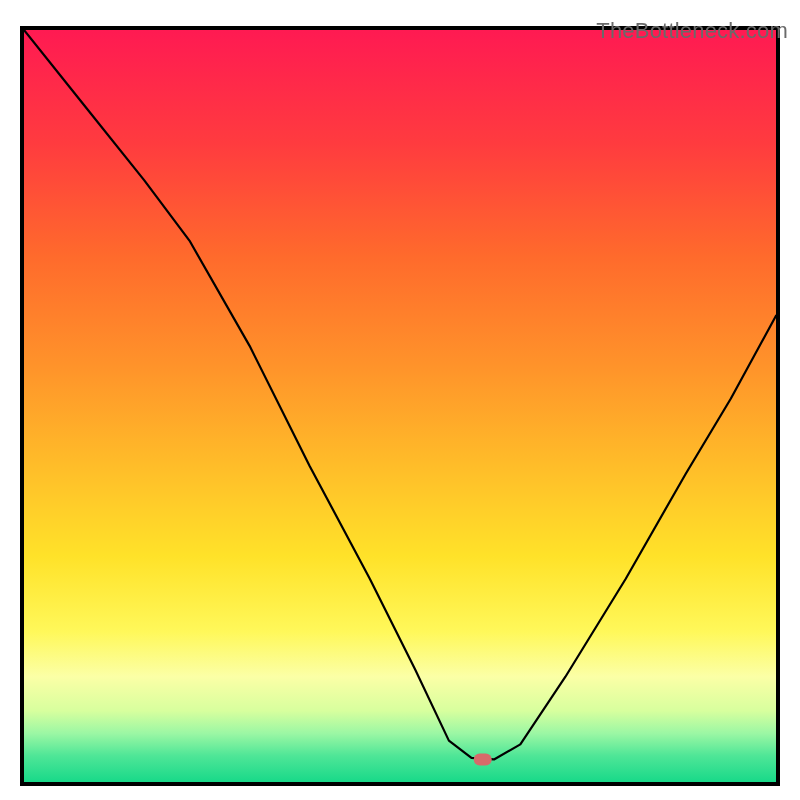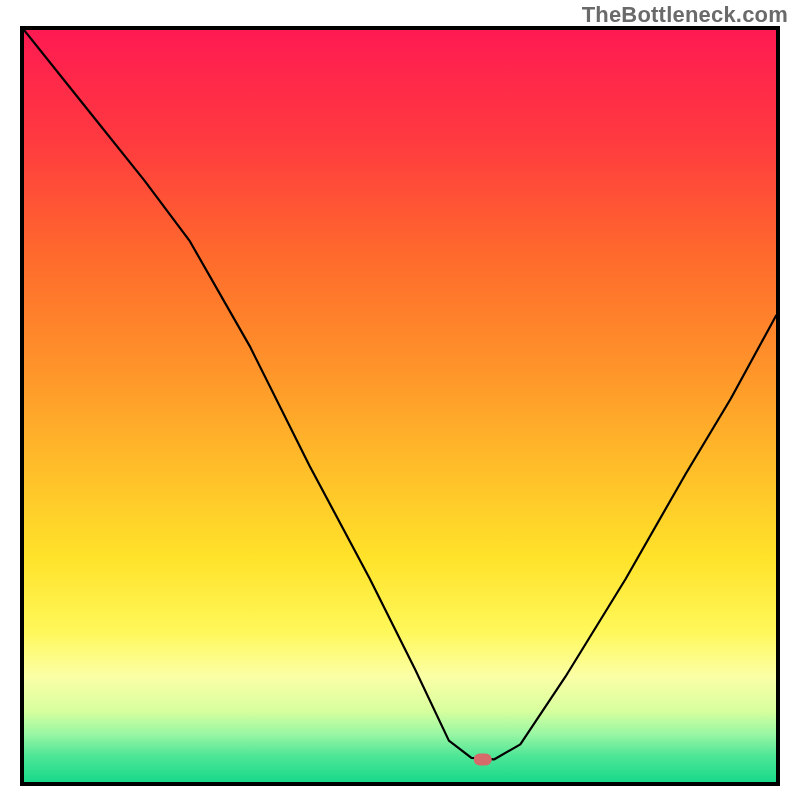--- a/index.html
+++ b/index.html
@@ -5,24 +5,24 @@
   html, body {
     margin: 0;
     padding: 0;
     width: 800px;
     height: 800px;
     background: #ffffff;
     font-family: Arial, Helvetica, sans-serif;
   }
   .watermark {
     position: absolute;
-    top: 2px;
+    top: 18px;
     right: 12px;
     font-size: 22px;
-    font-weight: bold;
+    font-weight: normal;
     color: #6a6a6a;
     letter-spacing: 0.2px;
     z-index: 10;
   }
   .plot-frame {
     position: absolute;
     left: 20px;
     top: 26px;
     width: 760px;
     height: 760px;

